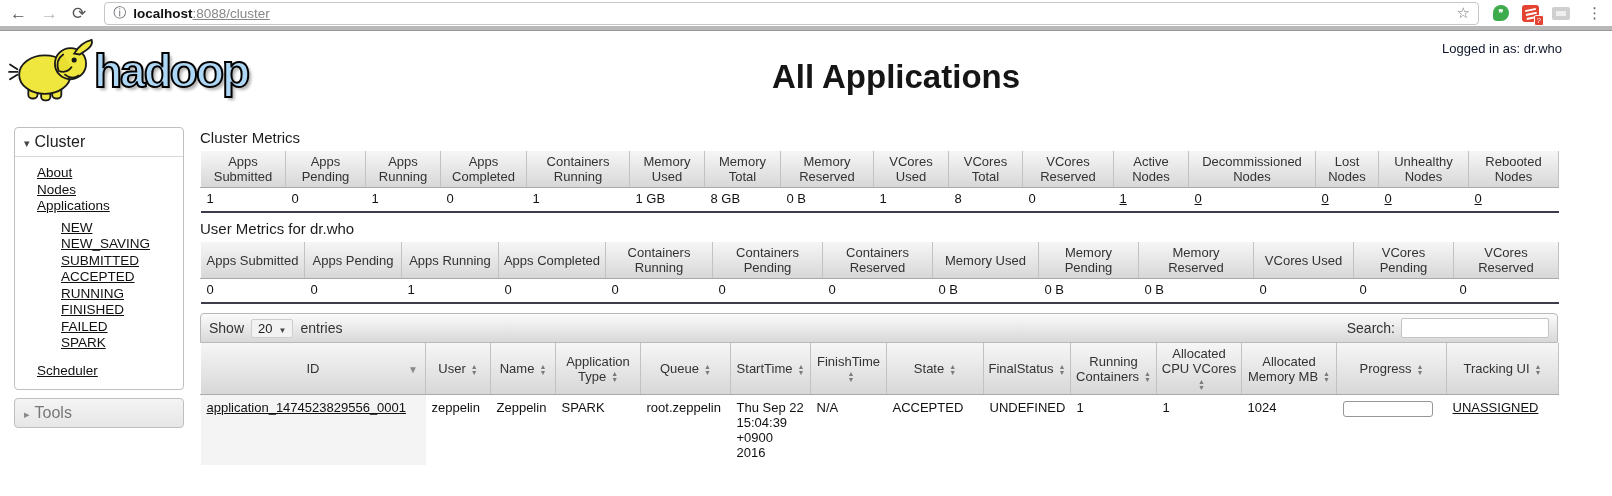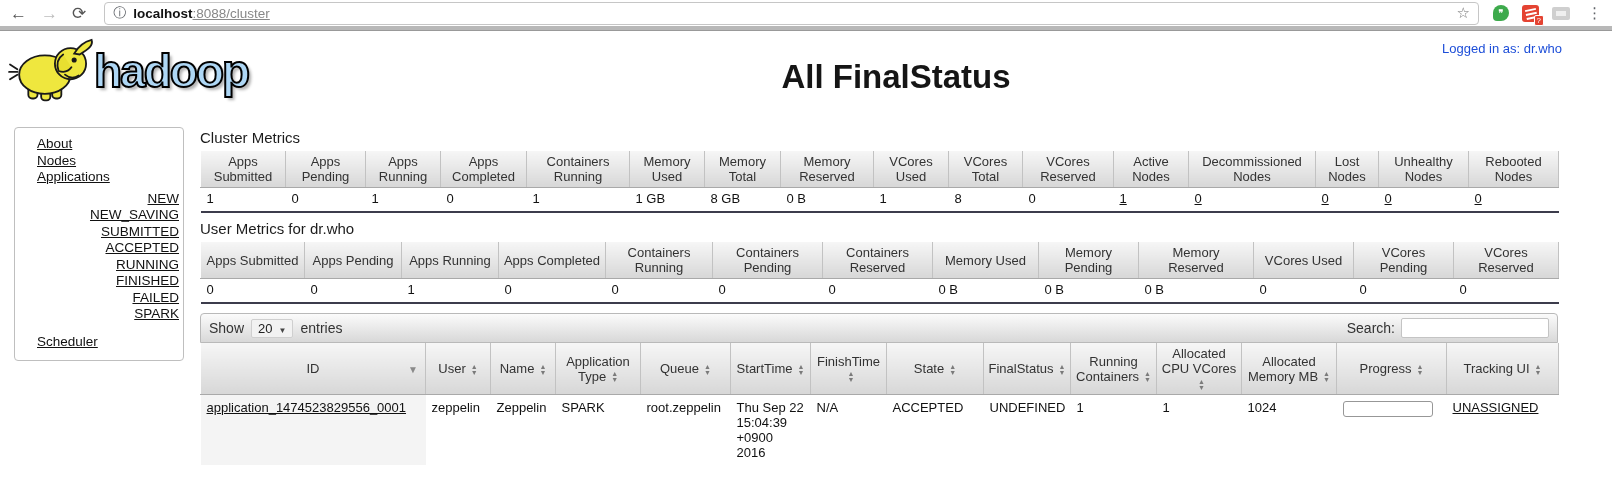--- a/index.html
+++ b/index.html
@@ -31,34 +31,34 @@
   .menu-ico { color:#5f6368; font-size:15px; letter-spacing:0; margin-left:4px; }
 
   
   .page-header { position:relative; height:97px; }
   .logo { position:absolute; left:8px; top:8px; display:flex; align-items:center; }
   .logo-word { font-size:46px; font-weight:bold; letter-spacing:-2px;
     color:#aed7f5; -webkit-text-stroke:2px #000; text-shadow:3px 3px 3px rgba(0,0,0,.3);
     margin-left:-6px; }
   .page-title { text-align:center; margin-left:180px; padding-top:28px;
     font-size:33px; font-weight:bold; color:#151515; }
-  .logged-in { position:absolute; right:50px; top:11px; font-size:13px; color:#1d4ed8; }
+  .logged-in { position:absolute; right:50px; top:11px; font-size:13px; color:#0f172a; }
 
   
   .main-row { display:flex; padding:0 54px 0 14px; gap:16px; }
   .sidebar { width:170px; flex:none; }
   .content { flex:1; min-width:0; }
 
   .nav-box { border:1px solid #bfbfbf; border-radius:4px; background:#fff; }
   .nav-head { padding:5px 9px; font-size:16px; color:#222; border-bottom:1px solid #d8d8d8; cursor:pointer; }
   .nav-head .tri { font-size:11px; color:#444; margin-right:5px; }
   .nav-list { padding:8px 4px 10px 22px; }
   .nav-list a, .sub-list a { display:block; font-size:13.5px; line-height:16.5px;
     color:#111; text-decoration:underline; cursor:pointer; }
-  .sub-list { padding:5px 0 5px 24px;text-align:right; }
+  .sub-list { padding:5px 0 5px 24px; }
   .scheduler { margin-top:6px; }
   .tools-bar { margin-top:8px; border:1px solid #bfbfbf; border-radius:4px;
     background:linear-gradient(#f4f4f4,#e6e6e6); padding:5px 9px; font-size:16px;
     color:#777; cursor:pointer; }
   .tools-bar .tri { font-size:11px; color:#888; margin-right:5px; }
 
   .section-title { font-size:15px; font-weight:400; color:#1c1c1c; margin:2px 0 5px; }
 
   table { border-collapse:collapse; table-layout:fixed; width:1358px; }
   th { background:linear-gradient(#f6f6f6,#d7d7d7); font-weight:400; font-size:13px;
@@ -137,44 +137,50 @@
         <ellipse cx="40" cy="40" rx="28" ry="21"></ellipse>
         <circle cx="68" cy="28" r="17"></circle>
         <path d="M78 18 C88 12 93 8 91 2 C83 4 76 10 72 17 Z"></path>
         <path d="M60 18 q-9 6 -5 18 q9 3 14 -4" fill="#e8df30"></path>
         <circle cx="72" cy="24" r="1.8" fill="#111"></circle>
         <path d="M62 40 q7 6 15 1" fill="none"></path>
       </g>
     </svg>
     <span class="logo-word">hadoop</span>
   </div>
-  <div class="page-title">All FinalStatus</div>
+  <div class="page-title">All Applications</div>
   <div class="logged-in">Logged in as: dr.who</div>
 </div>
 
 <div class="main-row">
 
   <div class="sidebar">
     <div class="nav-box">
+      <div class="nav-head">
+        <span class="tri">▾</span><span>Cluster</span>
+      </div>
       <div class="nav-list">
         <a>About</a>
         <a>Nodes</a>
         <a>Applications</a>
         <div class="sub-list">
           <a>NEW</a>
           <a>NEW_SAVING</a>
           <a>SUBMITTED</a>
           <a>ACCEPTED</a>
           <a>RUNNING</a>
           <a>FINISHED</a>
           <a>FAILED</a>
           <a>SPARK</a>
         </div>
         <a class="scheduler">Scheduler</a>
       </div>
+    </div>
+    <div class="tools-bar">
+      <span class="tri">▸</span><span>Tools</span>
     </div>
   </div>
 
   <div class="content">
     <div class="section-title">Cluster Metrics</div>
     <table class="metrics">
       <colgroup>
         <col style="width:85px">
           <col style="width:80px">
           <col style="width:75px">

